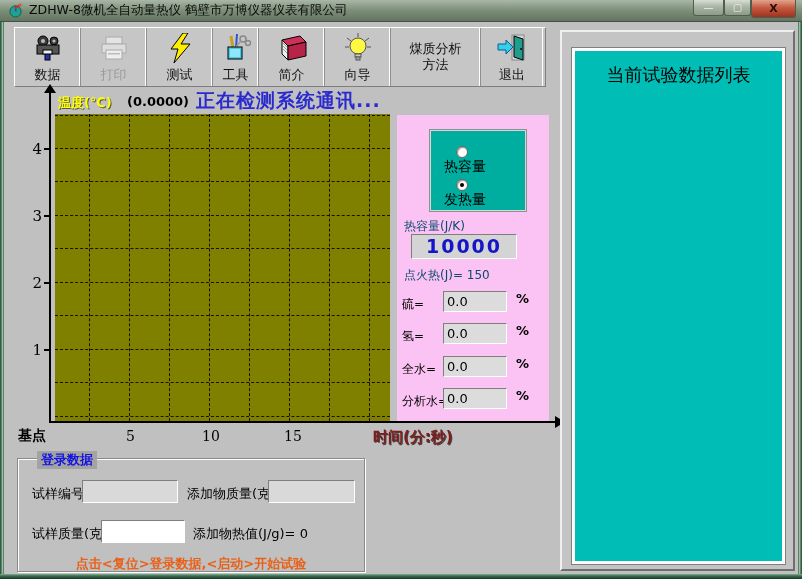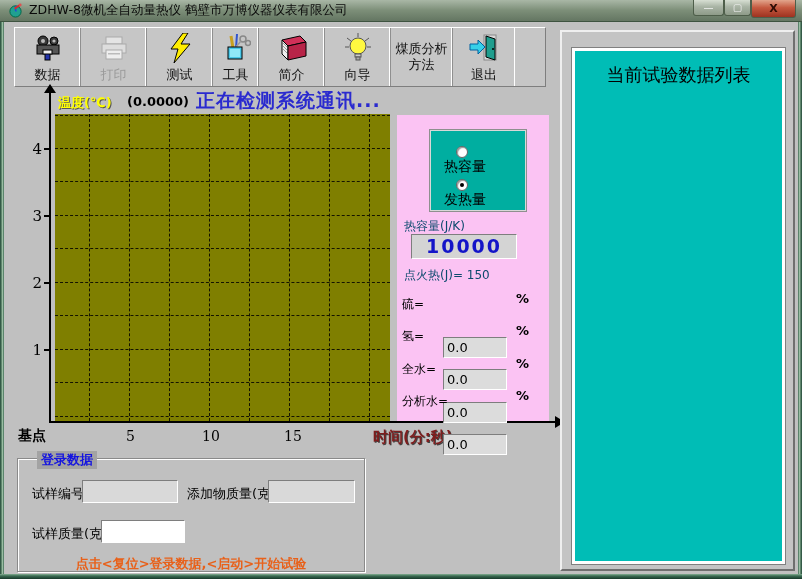--- a/index.html
+++ b/index.html
@@ -73,21 +73,21 @@
     border:1px solid #666; box-shadow:inset 1px 1px 1px #999; margin-right:6px; position:relative; }
   .radio.checked::after { content:""; position:absolute; left:3px; top:3px; width:4px; height:4px;
     border-radius:50%; background:#000; }
   .radio-label { font-size:14px; color:#000; }
   .plabel { position:absolute; font-size:12px; color:#0c4a6e; }
   .value-box { position:absolute; left:14px; top:119px; width:106px; height:25px; background:#D4D4D4;
     border:1px solid; border-color:#7E7E7E #FFF #FFF #7E7E7E; text-align:center;
     font-size:19px; font-weight:bold; color:#1414C8; letter-spacing:2px; line-height:23px; }
   .fuel-box { position:absolute; left:46px; width:64px; height:21px; background:#DCDCDC;
     border:1px solid; border-color:#7E7E7E #FFF #FFF #7E7E7E; font-size:13px; color:#000;
-    padding:2px 15px 0 3px;margin-top:46px; }
+    padding:2px 15px 0 3px; }
   .fuel-label { position:absolute; left:5px; font-size:12px; color:#000; }
   .fuel-unit { position:absolute; left:119px; font-size:13px; font-weight:bold; color:#000; }
 
   
   .groupbox { position:absolute; left:17px; top:458px; width:348px; height:114px;
     border:1px solid #8A8A8A; box-shadow:1px 1px 0 #FFF, inset 1px 1px 0 #FFF; }
   .group-title { position:absolute; left:19px; top:-8px; background:#a3a3a3; padding:0 4px;
     font-size:13px; font-weight:bold; color:#1414E0; }
   .flabel { position:absolute; font-size:13px; color:#000; }
   .field { position:absolute; height:23px; border:1px solid;
@@ -201,21 +201,21 @@
           <line x1="25" y1="5" x2="21" y2="8" stroke="#555"></line>
           <line x1="1" y1="14" x2="5" y2="14" stroke="#555"></line>
           <line x1="23" y1="14" x2="27" y2="14" stroke="#555"></line>
           <circle cx="14" cy="13" r="8" fill="#FFF840" stroke="#555"></circle>
           <rect x="11" y="21" width="6" height="3" fill="#CCC" stroke="#555"></rect>
           <rect x="12" y="24" width="4" height="3" fill="#AAA" stroke="#555"></rect>
         </svg>
       </div>
       <div class="tlabel">向导</div>
     </div>
-    <div class="tbtn textonly" style="width:62px">
+    <div class="tbtn textonly" style="width:90px">
       <div class="tlabel">煤质分析</div>
       <div class="tlabel">方法</div>
     </div>
     <div class="tbtn" style="width:62px; border-right:none">
       <div class="ticon">
         <svg width="32" height="28" viewBox="0 0 32 28">
           <rect x="16" y="1" width="12" height="25" fill="#D8D8D8" stroke="#888"></rect>
           <polygon points="18,2 27,5 27,26 18,23" fill="#1F9E8E" stroke="#000"></polygon>
           <circle cx="25" cy="15" r="1" fill="#000"></circle>
           <polygon points="2,10 10,10 10,6 17,13 10,20 10,16 2,16" fill="#35D0E8" stroke="#0060A0"></polygon>
@@ -302,20 +302,21 @@
   </div>
 
   <div class="groupbox">
     <div class="group-title">登录数据</div>
     <div class="flabel" style="left:14px; top:26px">试样编号</div>
     <div class="field" style="left:64px; top:21px; width:96px"></div>
     <div class="flabel" style="left:169px; top:26px">添加物质量(克)</div>
     <div class="field" style="left:250px; top:21px; width:87px"></div>
     <div class="flabel" style="left:14px; top:66px">试样质量(克)</div>
     <div class="field white" style="left:83px; top:61px; width:84px"></div>
+    <div class="flabel" style="left:175px; top:66px">添加物热值(J/g)= 0</div>
     <div class="hint">点击&lt;复位&gt;登录数据,&lt;启动&gt;开始试验</div>
   </div>
 
 
   <div class="right-panel">
     <div class="list-area">
       <div class="list-title">当前试验数据列表</div>
     </div>
   </div>
 

